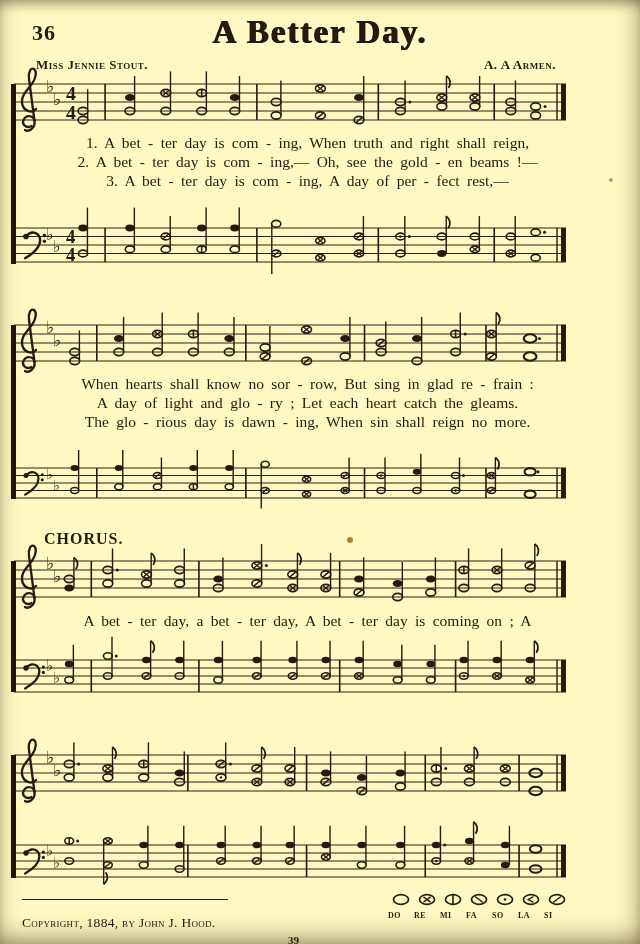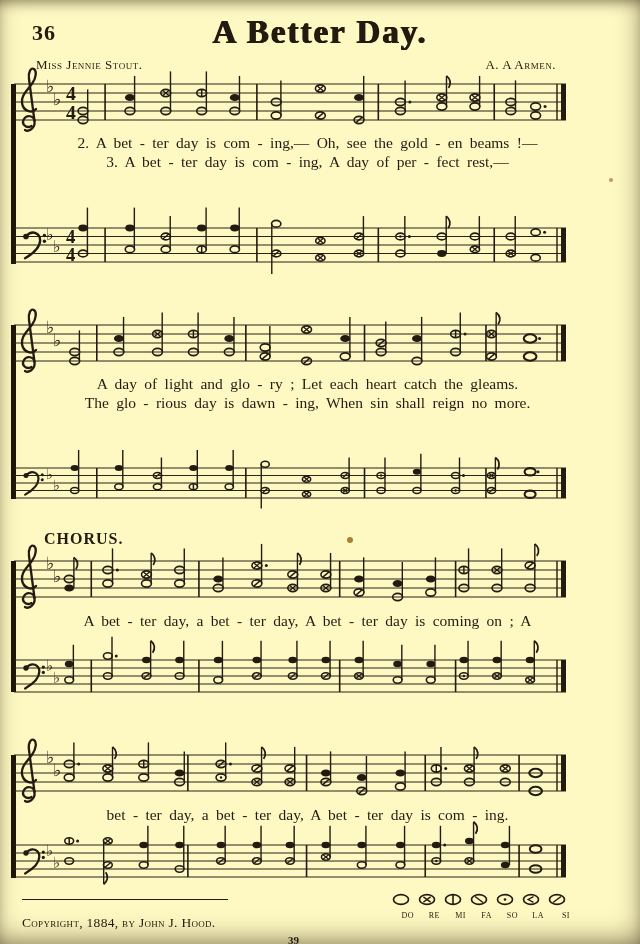--- a/index.html
+++ b/index.html
@@ -13,73 +13,72 @@
       inset -16px 0 26px -16px rgba(55,40,15,.40),
       inset 14px 0 22px -16px rgba(55,40,15,.30),
       inset 0 -20px 26px -16px rgba(55,40,15,.50);
   }
   .folio{position:absolute;left:32px;top:20px;font-size:22px;font-weight:bold;letter-spacing:1px;}
   .title{
     position:absolute;left:0;right:0;top:14px;text-align:center;
     font-family:Liberation Serif, serif;font-weight:bold;font-size:33px;
     letter-spacing:2px;text-shadow:0.8px 0 currentColor, -0.4px 0 currentColor;
   }
-  .attrib{position:absolute;top:57px;font-size:13px;font-variant:small-caps;font-weight:normal;letter-spacing:.5px;}
+  .attrib{position:absolute;top:57px;font-size:13px;font-variant:small-caps;font-weight:bold;letter-spacing:.5px;}
   .attrib.left{left:36px;}
   .attrib.right{right:84px;}
   .lyrics{position:absolute;left:40px;width:535px;text-align:center;font-size:15.5px;line-height:19px;word-spacing:3.5px;white-space:nowrap;}
   .lyrics div{height:19px;}
   .chorus-label{position:absolute;left:44px;top:530px;font-size:16px;font-weight:bold;letter-spacing:1px;}
   .sysbar{position:absolute;width:5px;background:#1d150c;left:11px;}
   .staff-svg{position:absolute;left:0;width:640px;}
   .footer-copy{
     position:absolute;left:22px;top:899px;width:206px;
     border-top:1.5px solid #241b10;padding-top:15px;
     font-size:13.5px;font-variant:small-caps;letter-spacing:.3px;white-space:nowrap;
   }
   .footer-page{position:absolute;left:288px;top:934px;font-size:11px;font-weight:bold;}
   .solfege{position:absolute;left:388px;top:892px;width:182px;}
   .solfege .labels{display:flex;width:182px;}
-  .solfege .labels span{width:26px;text-align:right;font-size:8px;font-weight:normal;letter-spacing:.5px;}
+  .solfege .labels span{width:26px;text-align:left;font-size:8px;font-weight:bold;letter-spacing:.5px;}
   .fox{position:absolute;border-radius:50%;}
 </style>
 </head>
 <body>
 
 <div id="page">
 
   <div class="folio">36</div>
   <div class="title">A Better Day.</div>
   <div class="attrib left">Miss Jennie Stout.</div>
   <div class="attrib right">A. A Armen.</div>
 
   <div class="sysbar" style="top:84px;height:180px;"></div>
   <div class="sysbar" style="top:325px;height:174px;"></div>
   <div class="sysbar" style="top:561px;height:131px;"></div>
   <div class="sysbar" style="top:755px;height:123px;"></div>
 
   <div class="lyrics" style="top:133px;">
+    <div>1. A bet - ter day is com - ing, When truth and right shall reign,</div>
     <div>2. A bet - ter day is com - ing,— Oh, see the gold - en beams !—</div>
     <div>3. A bet - ter day is com - ing, A day of per - fect rest,—</div>
   </div>
 
   <div class="lyrics" style="top:374px;">
+    <div>When hearts shall know no sor - row, But sing in glad re - frain :</div>
     <div>A day of light and glo - ry ; Let each heart catch the gleams.</div>
     <div>The glo - rious day is dawn - ing, When sin shall reign no more.</div>
   </div>
 
   <div class="chorus-label">CHORUS.</div>
 
   <div class="lyrics" style="top:611px;">
     <div>A bet - ter day, a bet - ter day, A bet - ter day is coming on ; A</div>
   </div>
 
-  <div class="lyrics" style="top:805px;">
-    <div>bet - ter day, a bet - ter day, A bet - ter day is com - ing.</div>
-  </div>
 
   <div id="staves">
       <svg width="640" height="116" viewBox="0 0 640 116" class="staff-svg" style="top: 44px;">
         <line x1="14" y1="40" x2="566" y2="40" stroke="#2b2218" stroke-width="1.1"></line>
         <line x1="14" y1="49" x2="566" y2="49" stroke="#2b2218" stroke-width="1.1"></line>
         <line x1="14" y1="58" x2="566" y2="58" stroke="#2b2218" stroke-width="1.1"></line>
         <line x1="14" y1="67" x2="566" y2="67" stroke="#2b2218" stroke-width="1.1"></line>
         <line x1="14" y1="76" x2="566" y2="76" stroke="#2b2218" stroke-width="1.1"></line>
         <g transform="translate(30 58) scale(1)" fill="none" stroke="#241b10" stroke-width="2.3" stroke-linecap="round">
           <path d="M 1.5 24 C -4 27 -9 22 -6 17 C -3 12 4 14 4.5 19 C 5.5 27 -2 30 -5 28"></path>

